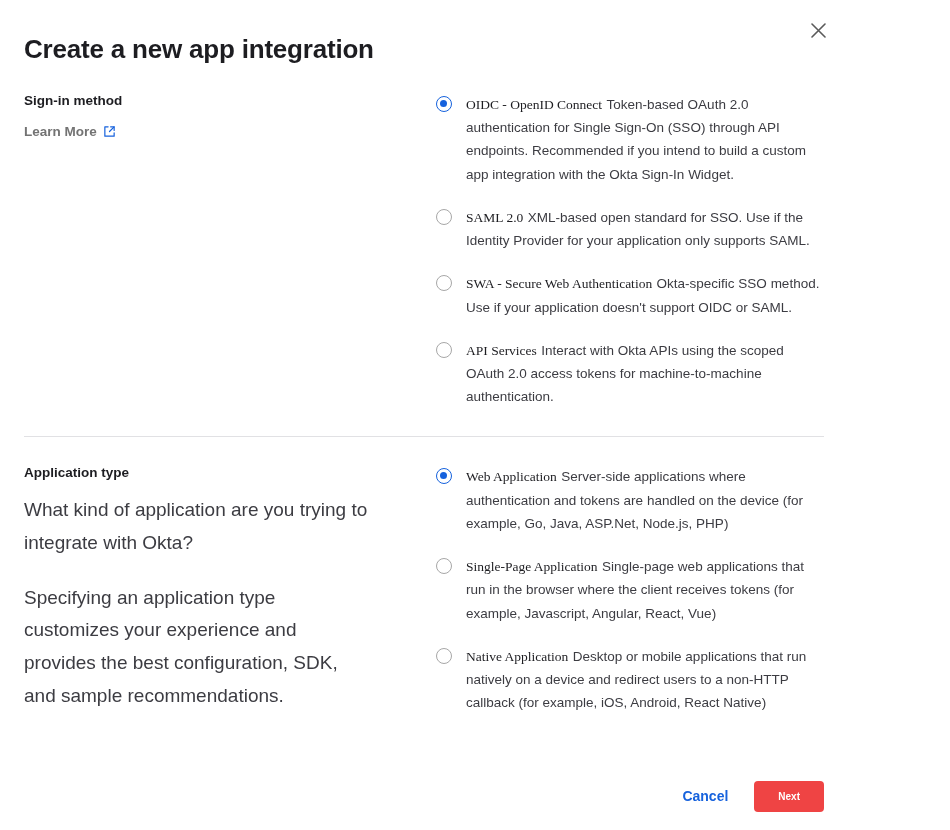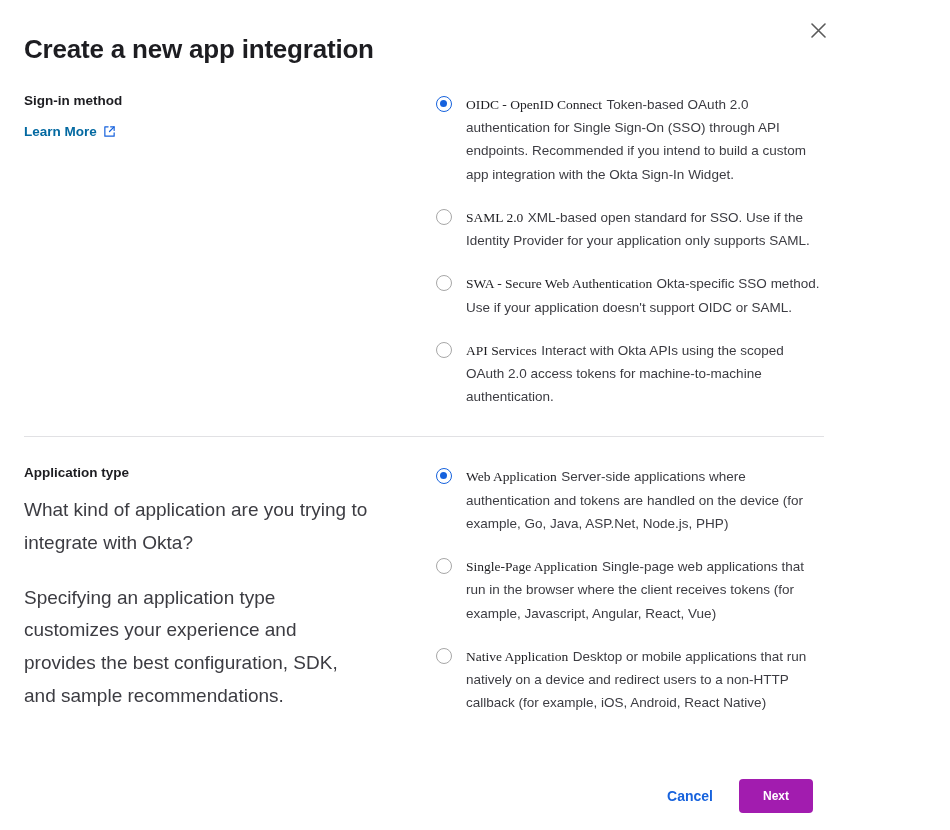--- a/index.html
+++ b/index.html
@@ -78,21 +78,21 @@
     max-width: 345px;
   }
   .section-desc:last-child { margin-bottom: 12px; }
 
   .learn-more {
     display: inline-flex;
     align-items: center;
     gap: 6px;
     font-size: 13.5px;
     font-weight: 700;
-    color: #0369a1;
+    color: #737373;
     text-decoration: none;
     cursor: pointer;
   }
   .learn-more svg { display: block; }
 
   .radio-row {
     display: flex;
     align-items: flex-start;
     margin-bottom: 20px;
     cursor: pointer;
@@ -139,21 +139,21 @@
 
   .divider {
     height: 1px;
     background: #e1e1e4;
     margin: 28px 24px 0 24px;
   }
 
   .footer {
     position: absolute;
     left: 0;
-    right: 11px;
+    right: 0;
     bottom: 0;
     height: 68px;
     display: flex;
     align-items: center;
     justify-content: flex-end;
     gap: 16px;
     padding: 0 24px;
     background: #ffffff;
   }
   .btn-cancel {
@@ -161,23 +161,23 @@
     background: transparent;
     color: #1662dd;
     font-size: 14px;
     font-weight: 700;
     cursor: pointer;
     padding: 8px 10px;
     font-family: inherit;
   }
   .btn-next {
     border: none;
-    background: #a21caf;
+    background: #ef4444;
     color: #ffffff;
-    font-size: 12px;
+    font-size: 10px;
     font-weight: 700;
     cursor: pointer;
     padding: 10px 24px;
     border-radius: 4px;
     font-family: inherit;
   }
 </style>
 </head>
 <body>
 

